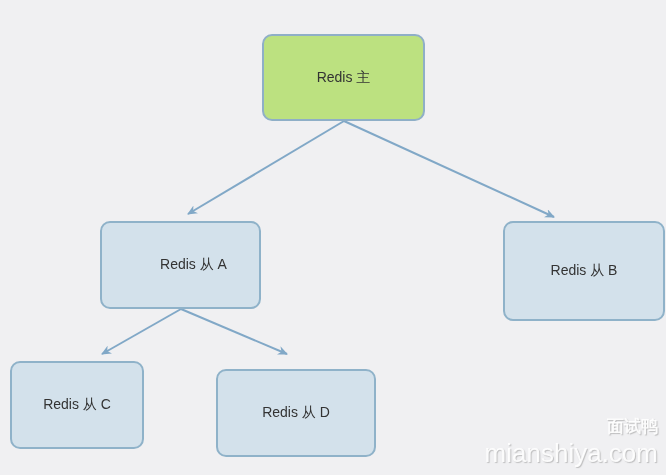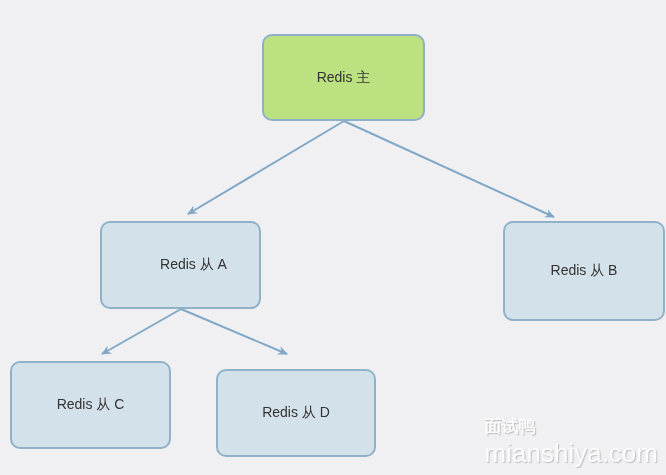--- a/index.html
+++ b/index.html
@@ -45,27 +45,27 @@
     background: var(--master-fill, #bce180);
     border: 2px solid var(--master-border, #8fafc7);
     left: 262px; top: 34px; width: 163px; height: 87px;
   }
   .node-slave {
     background: var(--slave-fill, #d3e1eb);
     border: 2px solid var(--slave-border, #8fb2c9);
   }
   .node-slave-a { left: 100px; top: 221px; width: 161px; height: 88px; padding-left: 26px; }
   .node-slave-b { left: 483px; top: 221px; width: 162px; height: 100px; margin-left: 20px; }
-  .node-slave-c { left: 10px;  top: 361px; width: 161px; height: 88px; }
+  .node-slave-c { left: 10px;  top: 361px; width: 134px; height: 88px; }
   .node-slave-d { left: 216px; top: 361px; width: 160px; height: 88px; margin-top: 8px; }
   .watermark {
     position: absolute;
     right: 8px;
     bottom: 6px;
-    text-align: left;
+    text-align: right;
     line-height: 1.2;
     user-select: none;
   }
   .watermark-cn {
     font-size: 17px;
     font-weight: bold;
     color: rgba(255, 255, 255, 0.92);
     text-shadow: 1px 1px 1px rgba(150, 150, 150, 0.55);
   }
   .watermark-en {

